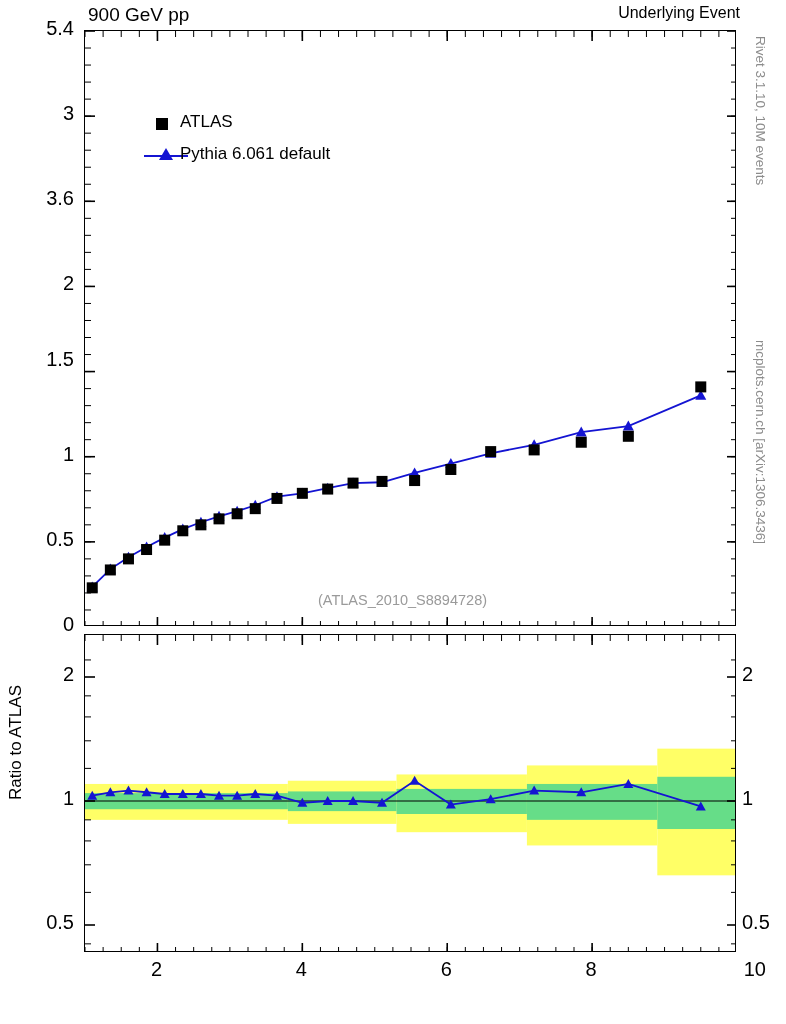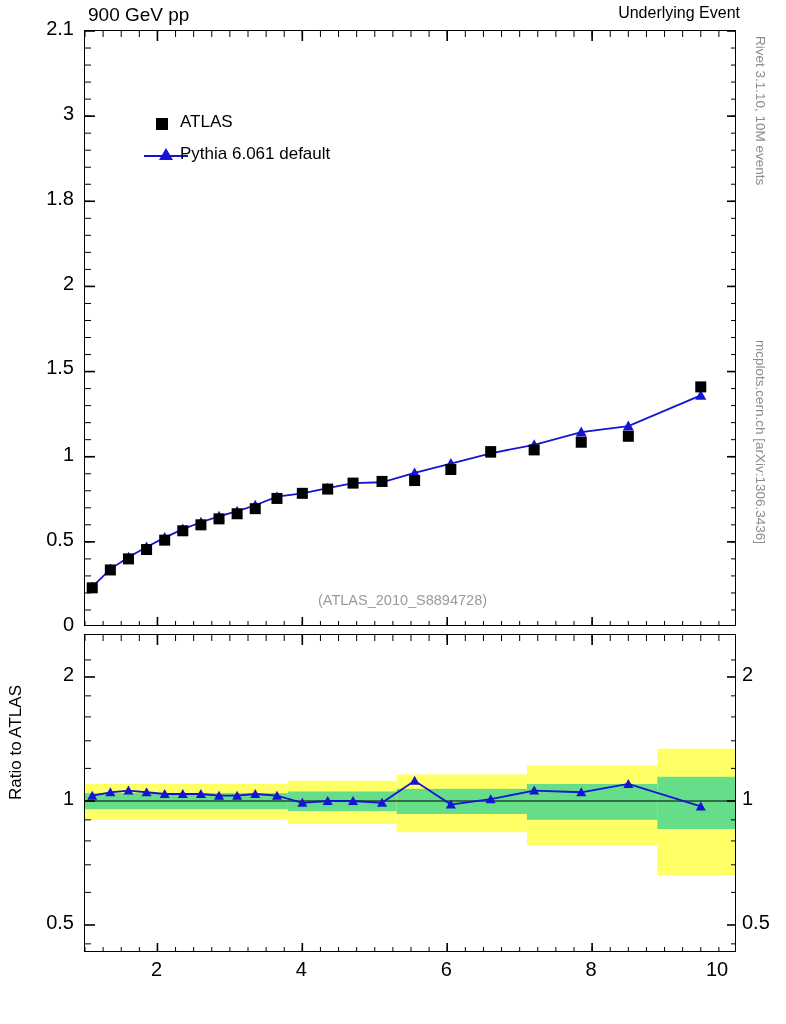--- a/index.html
+++ b/index.html
@@ -537,31 +537,31 @@
         <polygon points="615.7777777777777,166.44897510086201 610.7777777777777,175.44897510086201 620.7777777777777,175.44897510086201" fill="#1414d2"></polygon>
       </svg>
   </div>
 
   <div id="ratio-ytitle">Ratio to ATLAS</div>
 
   <div id="ticklabels">
       <div class="ylabel-main" style="position: absolute; left: 0px; top: 613px; width: 74px; text-align: right;">0</div>
       <div class="ylabel-main" style="position: absolute; left: 0px; top: 527.857px; width: 74px; text-align: right;">0.5</div>
       <div class="ylabel-main" style="position: absolute; left: 0px; top: 442.714px; width: 74px; text-align: right;">1</div>
-      <div class="ylabel-main" style="position: absolute; left: 0px; top: 356px; width: 74px; ">1.5</div>
+      <div class="ylabel-main" style="position: absolute; left: 0px; top: 348px; width: 74px; ">1.5</div>
       <div class="ylabel-main" style="position: absolute; left: 0px; top: 272.429px; width: 74px; text-align: right;">2</div>
-      <div class="ylabel-main" style="position: absolute; left: 0px; top: 187.286px; width: 74px; text-align: right;">1.8</div>
+      <div class="ylabel-main" style="position: absolute; left: 0px; top: 187.286px; width: 74px; text-align: right;">3.6</div>
       <div class="ylabel-main" style="position: absolute; left: 0px; top: 102.143px; width: 74px; text-align: right;">3</div>
-      <div class="ylabel-main" style="position: absolute; left: 0px; top: 17px; width: 74px; text-align: right;">2.1</div>
+      <div class="ylabel-main" style="position: absolute; left: 0px; top: 17px; width: 74px; text-align: right;">5.4</div>
       <div class="ylabel-ratio" style="position: absolute; left: 0px; top: 911px; width: 74px; text-align: right;">0.5</div>
       <div class="ylabel-rright" style="position: absolute; left: 742px; top: 911px; width: 40px; text-align: left;">0.5</div>
       <div class="ylabel-ratio" style="position: absolute; left: 0px; top: 787px; width: 74px; text-align: right;">1</div>
       <div class="ylabel-rright" style="position: absolute; left: 742px; top: 787px; width: 40px; text-align: left;">1</div>
       <div class="ylabel-ratio" style="position: absolute; left: 0px; top: 663px; width: 74px; text-align: right;">2</div>
       <div class="ylabel-rright" style="position: absolute; left: 742px; top: 663px; width: 40px; text-align: left;">2</div>
       <div class="xlabel" style="position: absolute; left: 126.444px; top: 958px; width: 60px; text-align: center;">2</div>
       <div class="xlabel" style="position: absolute; left: 271.333px; top: 958px; width: 60px; text-align: center;">4</div>
       <div class="xlabel" style="position: absolute; left: 416.222px; top: 958px; width: 60px; text-align: center;">6</div>
       <div class="xlabel" style="position: absolute; left: 561.111px; top: 958px; width: 60px; text-align: center;">8</div>
-      <div class="xlabel" style="position: absolute; left: 706px; top: 958px; width: 60px; text-align: left;">10</div>
+      <div class="xlabel" style="position: absolute; left: 706px; top: 958px; width: 60px; text-align: right;">10</div>
     </div>
 
 </div>
 
 </body></html>

